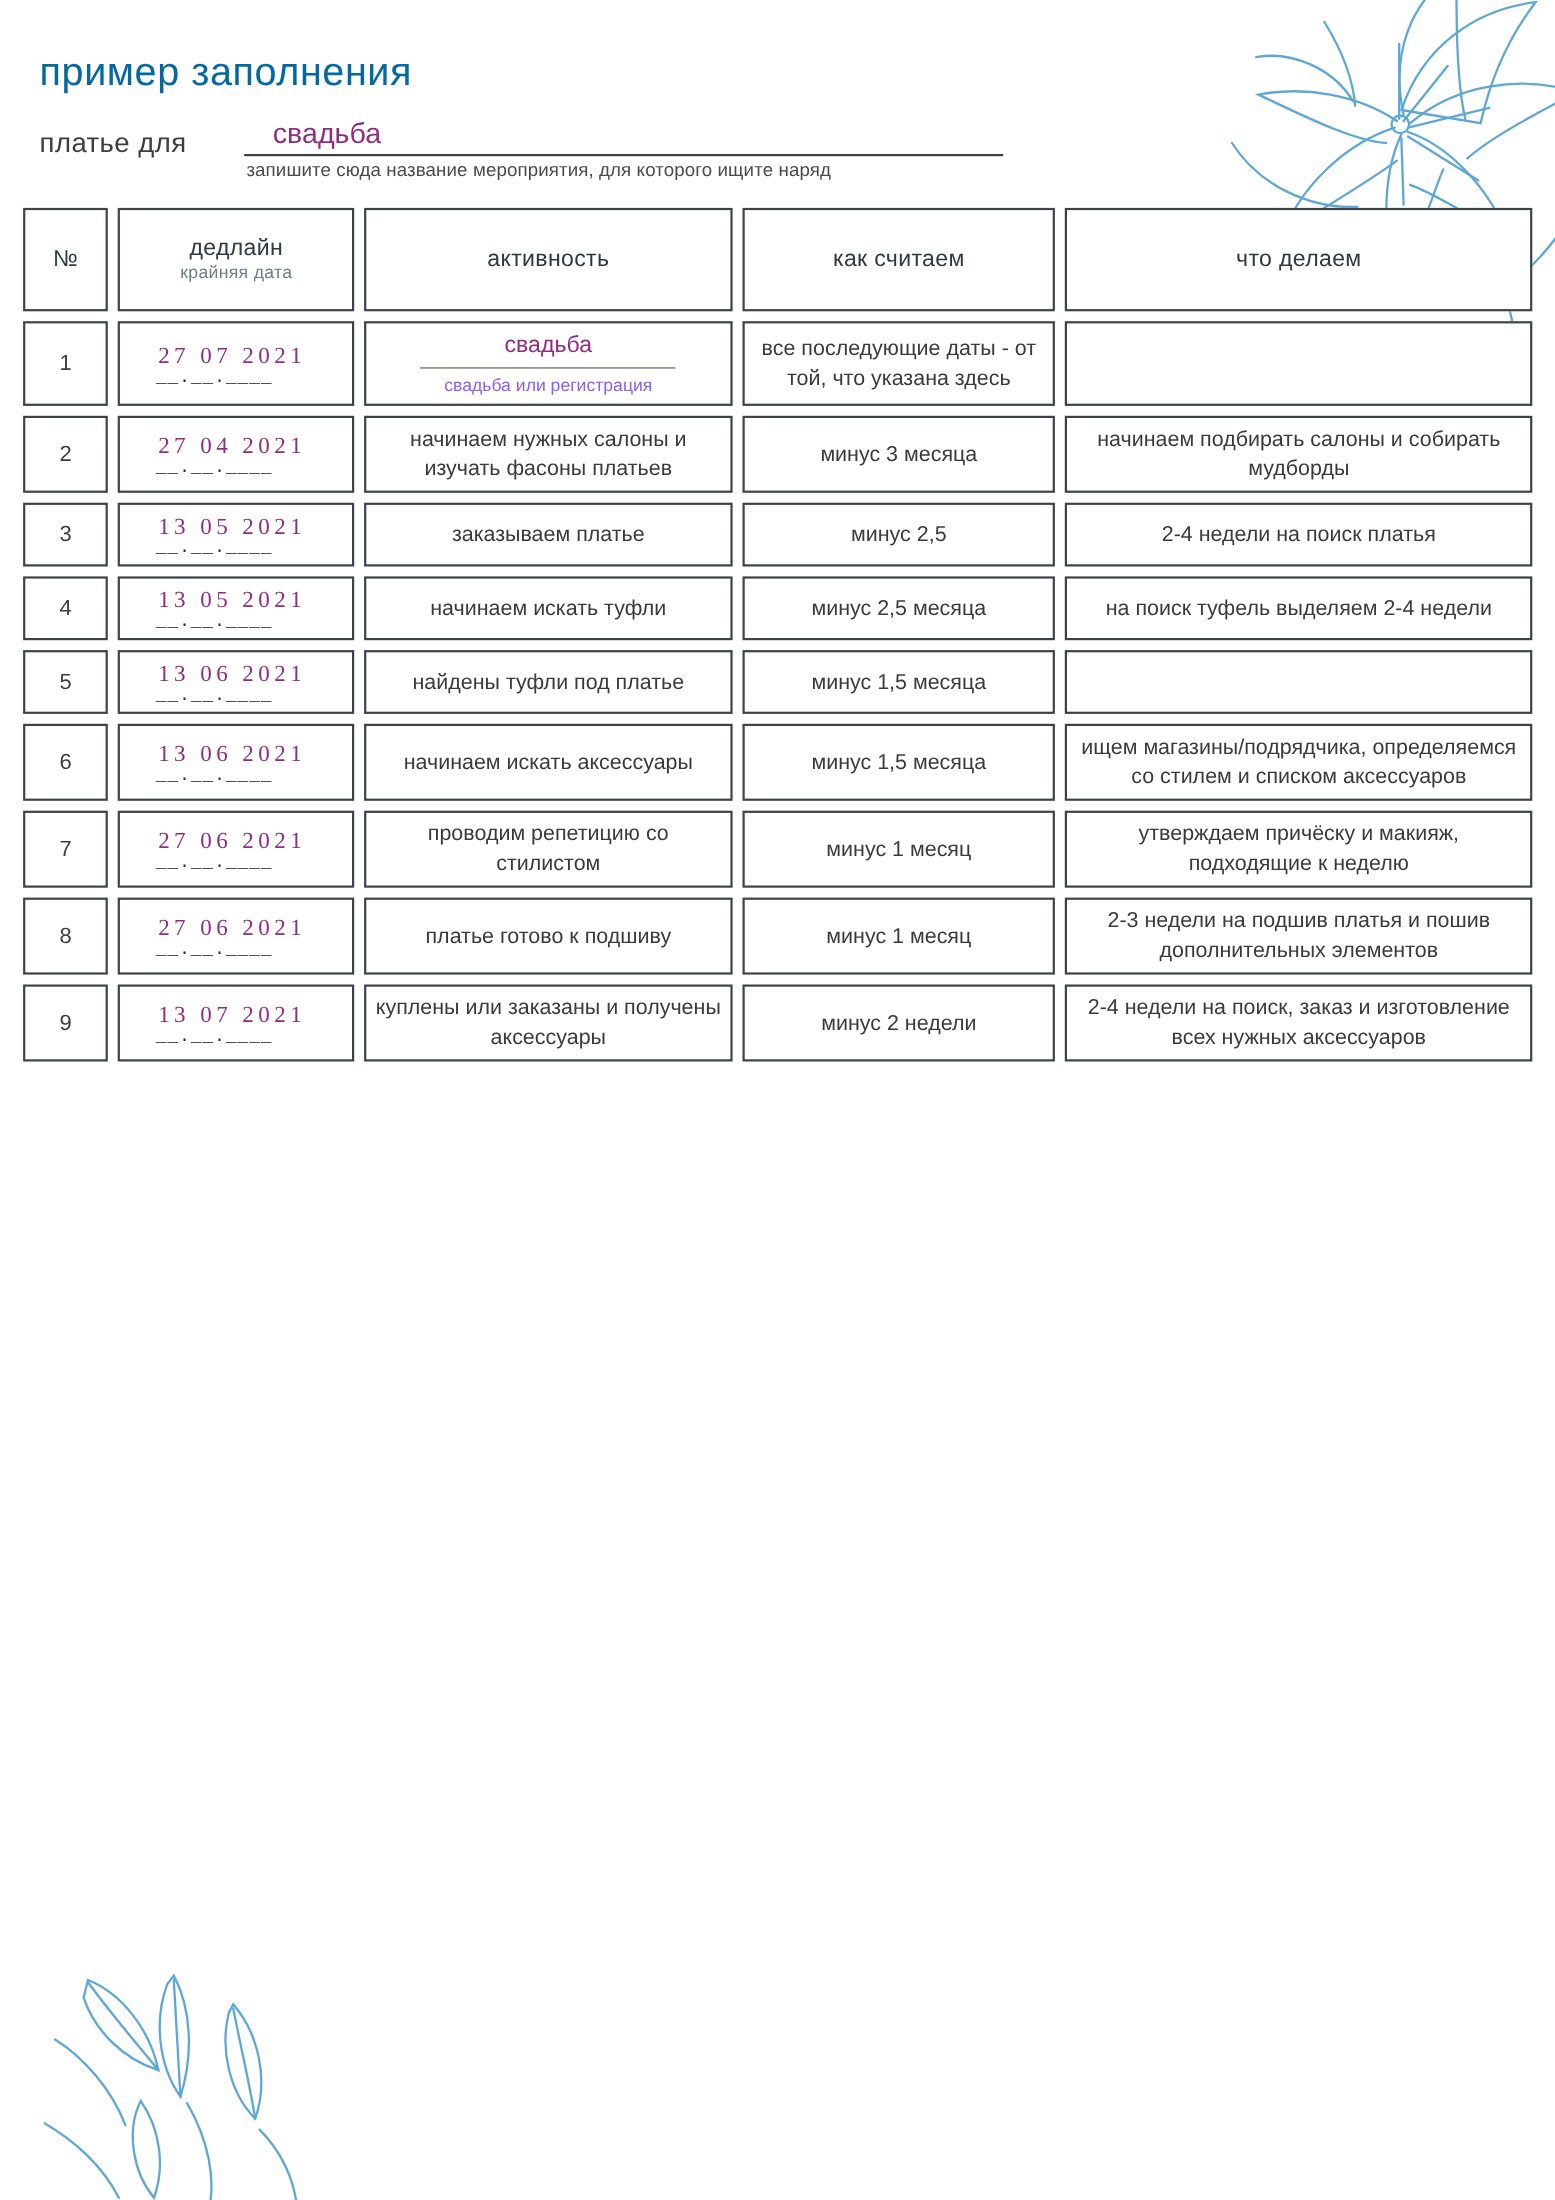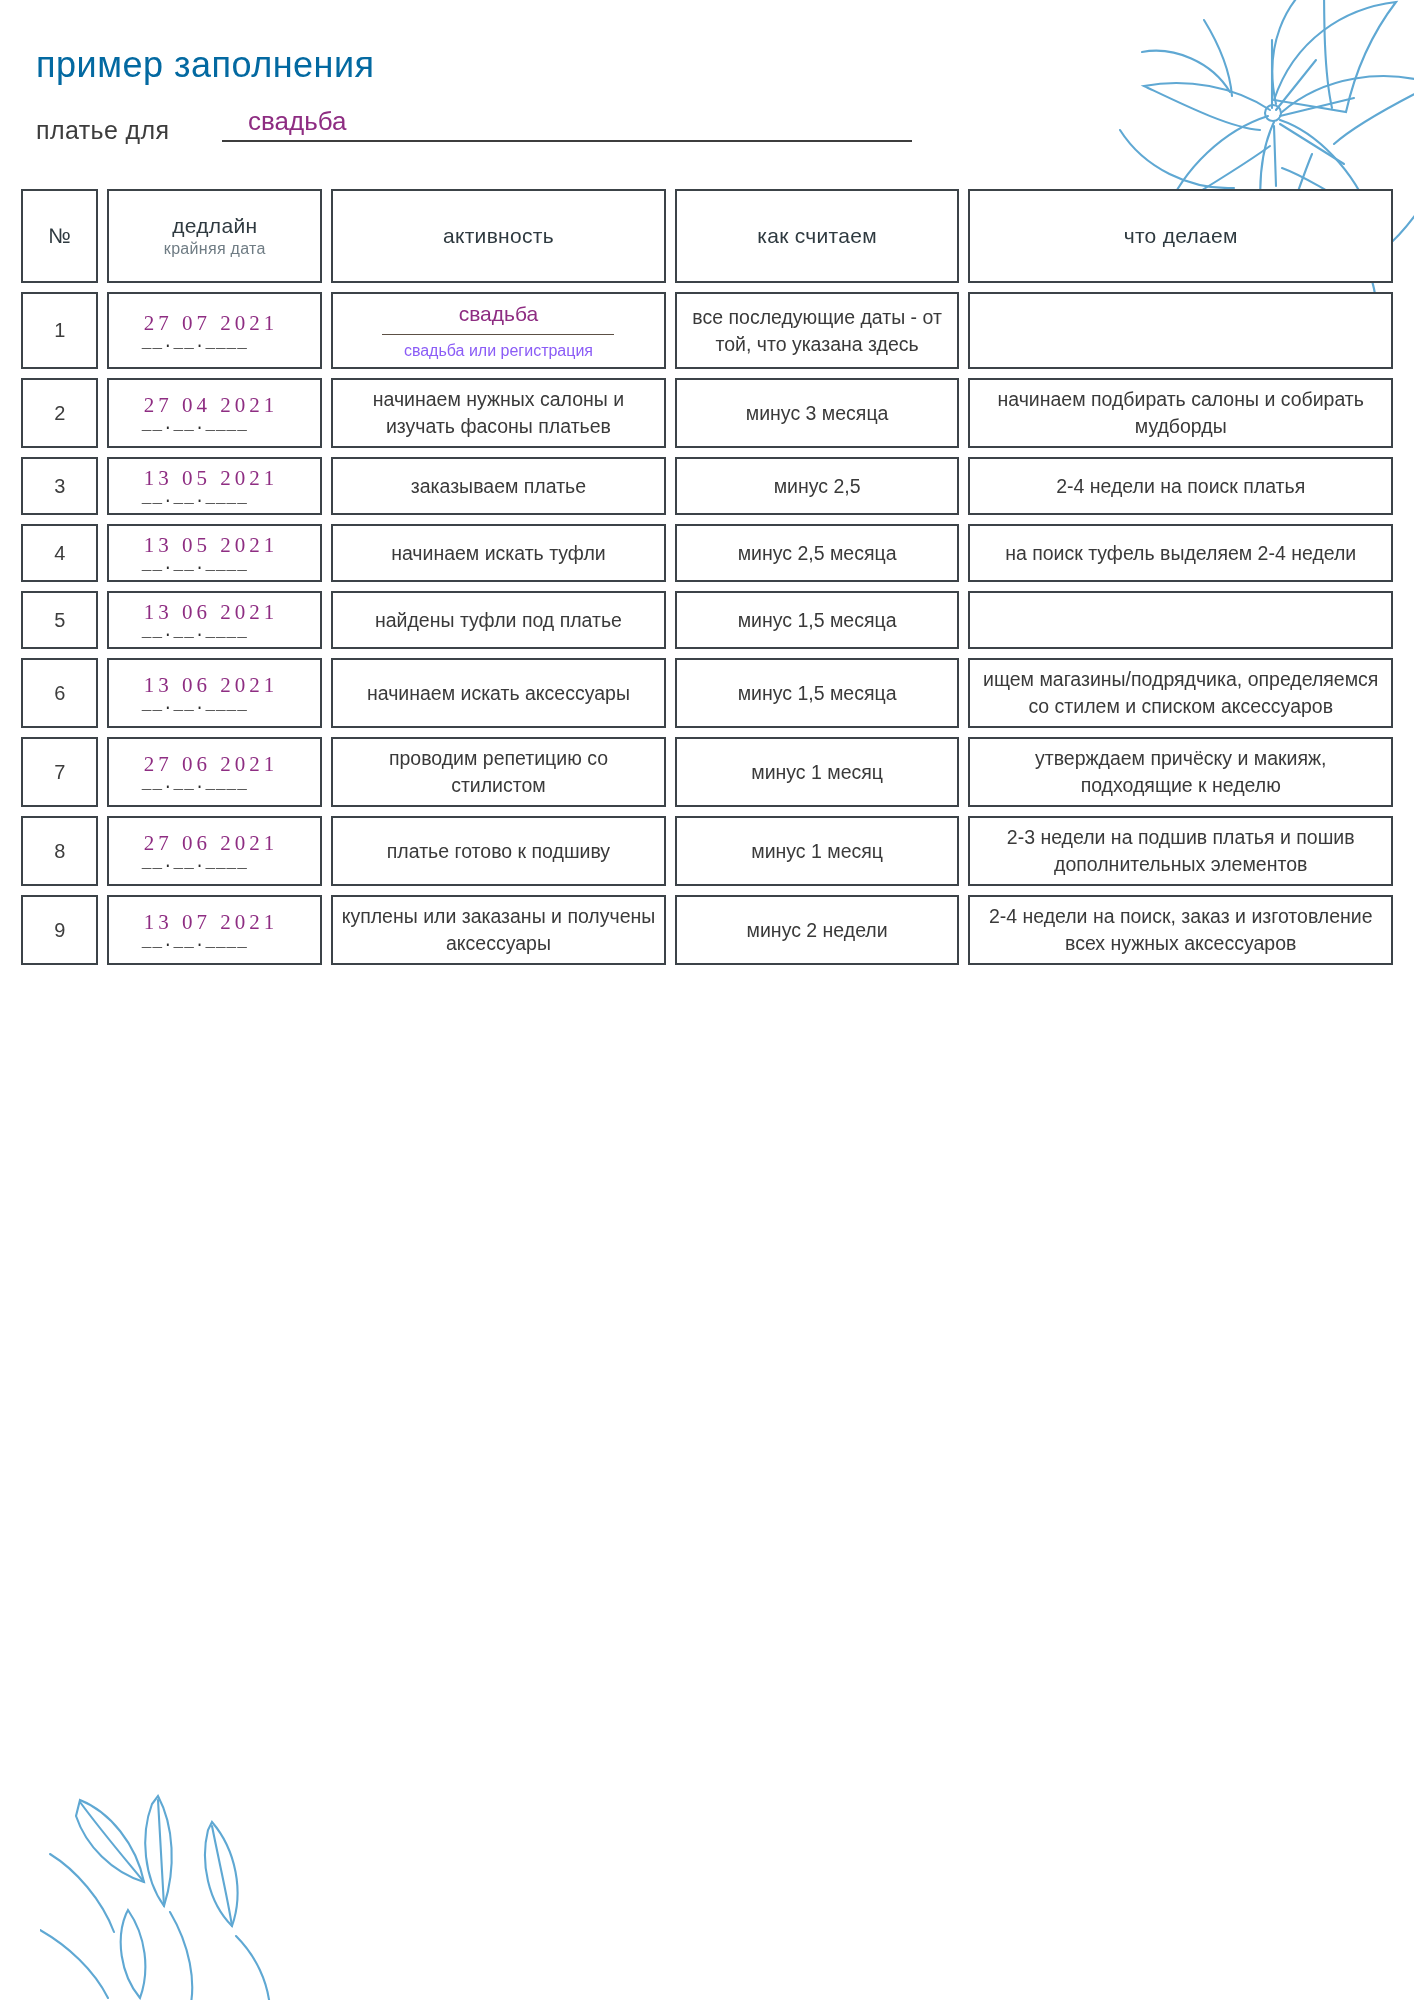--- a/index.html
+++ b/index.html
@@ -198,20 +198,21 @@
 
 <div class="page">
 
   <div class="title">пример заполнения</div>
 
   <div class="subtitle-row">
     <div class="dress-for">платье для</div>
     <div class="event-field">
       <div class="event-value">свадьба</div>
       <div class="event-rule"></div>
+      <div class="event-hint">запишите сюда название мероприятия, для которого ищите наряд</div>
     </div>
   </div>
 
   <table class="grid">
     <colgroup>
       <col class="c-num">
         <col class="c-date">
         <col class="c-act">
         <col class="c-how">
         <col class="c-what">

